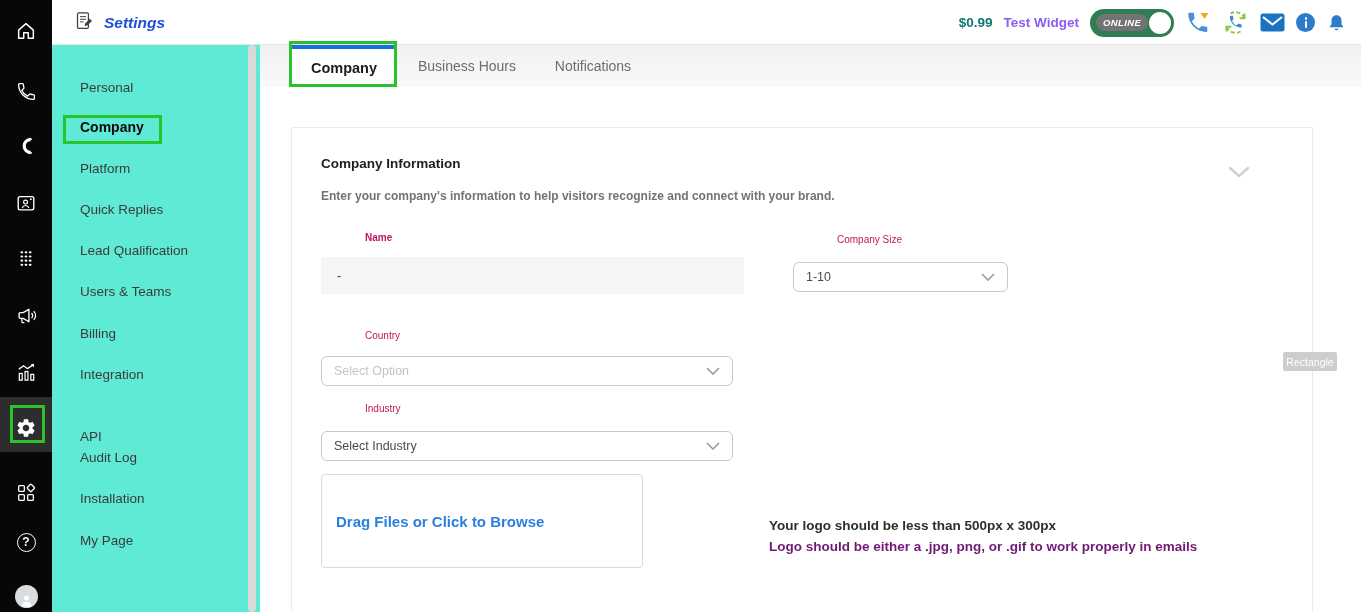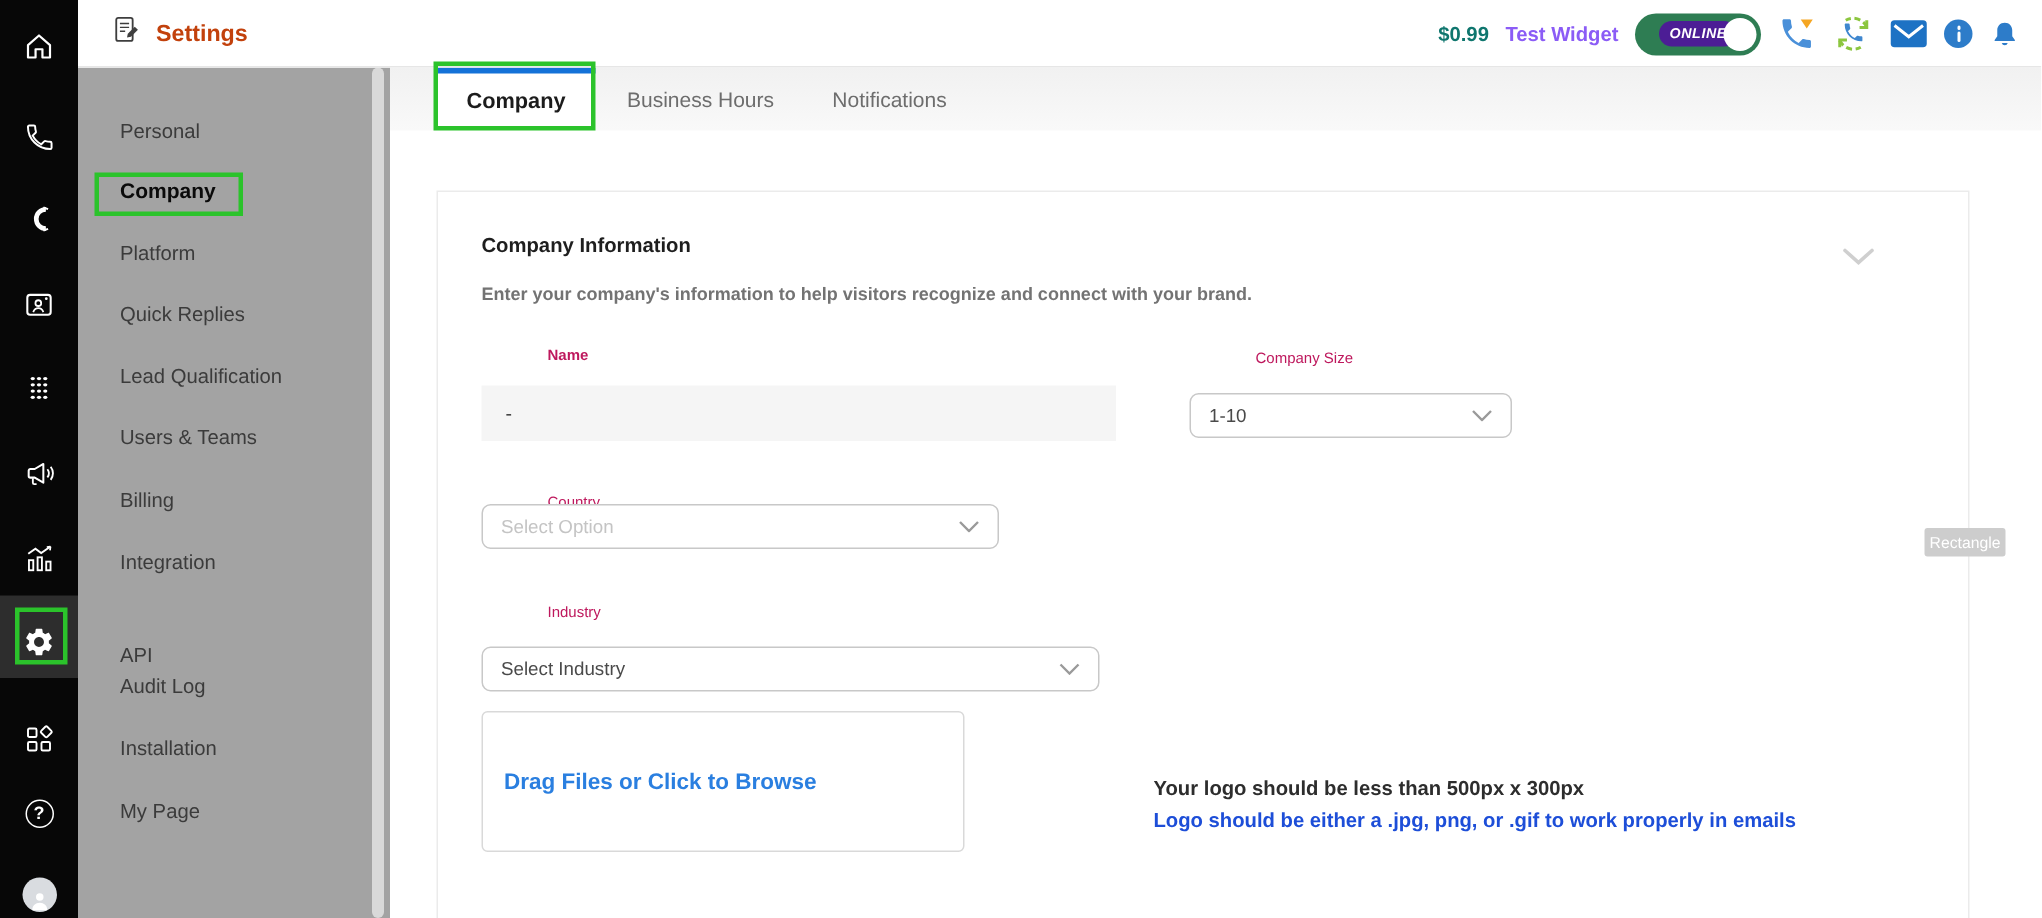--- a/index.html
+++ b/index.html
@@ -9,34 +9,34 @@
 
   
   .rail { position:absolute; left:0; top:0; width:52px; height:612px; background:#070707; z-index:30; }
   .ri { position:absolute; left:0; width:52px; height:26px; display:flex; align-items:center; justify-content:center; cursor:pointer; }
   .ri svg { display:block; }
   .rail-active-band { position:absolute; left:0; top:397px; width:52px; height:55px; background:#2d2d2d; }
   .help-circle { width:19px; height:19px; border:1.6px solid #fff; border-radius:50%; color:#fff; font-size:12px; font-weight:bold; display:flex; align-items:center; justify-content:center; }
   .avatar-circle { width:23px; height:23px; border-radius:50%; background:#d9dce0; display:flex; align-items:flex-end; justify-content:center; overflow:hidden; }
 
   
-  .sidebar { position:absolute; left:52px; top:45px; width:208px; height:567px; background:#a3a3a3; z-index:20; }
+  .sidebar { position:absolute; left:52px; top:45px; width:208px; height:567px; background:#5eead4; z-index:20; }
   .si { position:absolute; left:28px; font-size:13.5px; color:#3b3b3b; cursor:pointer; white-space:nowrap; }
   .si.active { font-weight:bold; color:#0a0a0a; font-size:14px; }
   .side-scrollbar { position:absolute; left:196px; top:0px; width:8px; height:567px; background:#d9d9d9; border-radius:4px; }
 
   
   .header { position:absolute; left:52px; top:0; width:1309px; height:45px; background:#fff; border-bottom:1px solid #e6e6e6; z-index:40; }
   .hdr-left { position:absolute; left:22px; top:0; height:45px; display:flex; align-items:center; gap:9px; }
-  .hdr-title { font-size:15.5px; font-weight:bold; color:#c2410c; }
+  .hdr-title { font-size:15.5px; font-weight:bold; color:#1d4ed8;font-style:italic; }
   .hdr-right { position:absolute; right:14px; top:0; height:45px; display:flex; align-items:center; gap:11px; }
   .balance { color:#0f766e; font-weight:bold; font-size:13.5px; }
   .widget-link { color:#8b5cf6; font-weight:bold; font-size:13.5px; cursor:pointer; }
   .toggle { position:relative; width:84px; height:28px; border-radius:14px; background:#2e7d53; cursor:pointer; display:flex; align-items:center; }
-  .toggle-label { margin-left:16px; background:#4c1d95; color:#fff; font-size:9.5px; font-weight:bold; font-style:italic; letter-spacing:.4px; padding:3px 7px; border-radius:9px; }
+  .toggle-label { margin-left:6px; background:#737373; color:#fff; font-size:9.5px; font-weight:bold; font-style:italic; letter-spacing:.4px; padding:3px 7px; border-radius:9px; }
   .toggle-knob { position:absolute; right:3px; top:3px; width:22px; height:22px; border-radius:50%; background:#fff; }
   .hicon { cursor:pointer; display:flex; align-items:center; justify-content:center; }
   .info-dot { position:relative; width:19px; height:19px; border-radius:50%; background:#2d7cc9; }
   .info-dot::before { content:""; position:absolute; left:8.5px; top:4px; width:2.5px; height:2.5px; background:#fff; border-radius:50%; }
   .info-dot::after { content:""; position:absolute; left:8.5px; top:8px; width:2.5px; height:7px; background:#fff; border-radius:1px; }
 
   
   .main { position:absolute; left:260px; top:45px; width:1101px; height:567px; background:#fff; z-index:10; }
   .tabstrip { position:absolute; left:0; top:0; width:1101px; height:42px; background:linear-gradient(180deg,#f1f1f1,#f9f9f9); }
   .tab { position:absolute; top:0; height:42px; display:flex; align-items:center; justify-content:center; font-size:14px; color:#6d6d6d; cursor:pointer; }
@@ -51,21 +51,21 @@
   .fld-label.bold { font-weight:bold; }
   .name-input { position:absolute; left:29px; top:129px; width:423px; height:37px; background:#f5f5f5; border:none; font-size:13px; color:#3a3a3a; padding-left:16px; font-family:"Liberation Sans", sans-serif; }
   .sel { position:absolute; height:30px; background:#fff; border:1px solid #c8c8c8; border-radius:6px; display:flex; align-items:center; padding:0 12px; cursor:pointer; font-size:12.5px; }
   .sel .sel-text { flex:1; white-space:nowrap; overflow:hidden; }
   .sel .ph { color:#c4c4c4; }
   .sel .val { color:#4a4a4a; }
   .dropzone { position:absolute; left:29px; top:346px; width:322px; height:94px; border:1px solid #d9d9d9; border-radius:4px; background:#fff; display:flex; align-items:center; cursor:pointer; }
   .dropzone span { margin-left:14px; color:#2a7fe0; font-weight:bold; font-size:15px; }
   .logo-heading { position:absolute; left:477px; top:358px; font-size:20px; color:#4c4c4c; }
   .logo-line1 { position:absolute; left:477px; top:390px; font-size:13.5px; font-weight:bold; color:#2d2d2d; }
-  .logo-line2 { position:absolute; left:477px; top:411px; font-size:13.5px; font-weight:bold; color:#1d4ed8; }
+  .logo-line2 { position:absolute; left:477px; top:411px; font-size:13.5px; font-weight:bold; color:#701a75; }
 
   
   .annot { position:absolute; border:3px solid #2bc32b; z-index:60; pointer-events:none; }
   .rect-badge { position:absolute; left:1283px; top:352px; width:54px; height:19px; background:#cdcdcd; color:#fff; font-size:10.5px; display:flex; align-items:center; justify-content:center; z-index:55; border-radius:2px; }
 </style>
 </head>
 <body>
 
 <div class="stage">
 
@@ -243,21 +243,21 @@
 
       <div class="fld-label" style="left:501px;top:106px">Company Size</div>
       <div class="sel" style="left:501px;top:134px;width:215px">
         <span class="sel-text val">1-10</span>
         <svg width="14" height="8" viewBox="0 0 14 8">
             <path d="M1 1 L7 7 L13 1" fill="none" stroke="#9a9a9a" stroke-width="1.6"></path>
           </svg>
       </div>
 
       <div class="fld-label" style="left:29px;top:202px">Country</div>
-      <div class="sel" style="left:29px;top:208px;width:345px">
+      <div class="sel" style="left:29px;top:228px;width:412px">
         <span class="sel-text ph">Select Option</span>
         <svg width="14" height="8" viewBox="0 0 14 8">
             <path d="M1 1 L7 7 L13 1" fill="none" stroke="#9a9a9a" stroke-width="1.6"></path>
           </svg>
       </div>
 
       <div class="fld-label" style="left:29px;top:275px">Industry</div>
       <div class="sel" style="left:29px;top:303px;width:412px">
         <span class="sel-text val">Select Industry</span>
         <svg width="14" height="8" viewBox="0 0 14 8">

